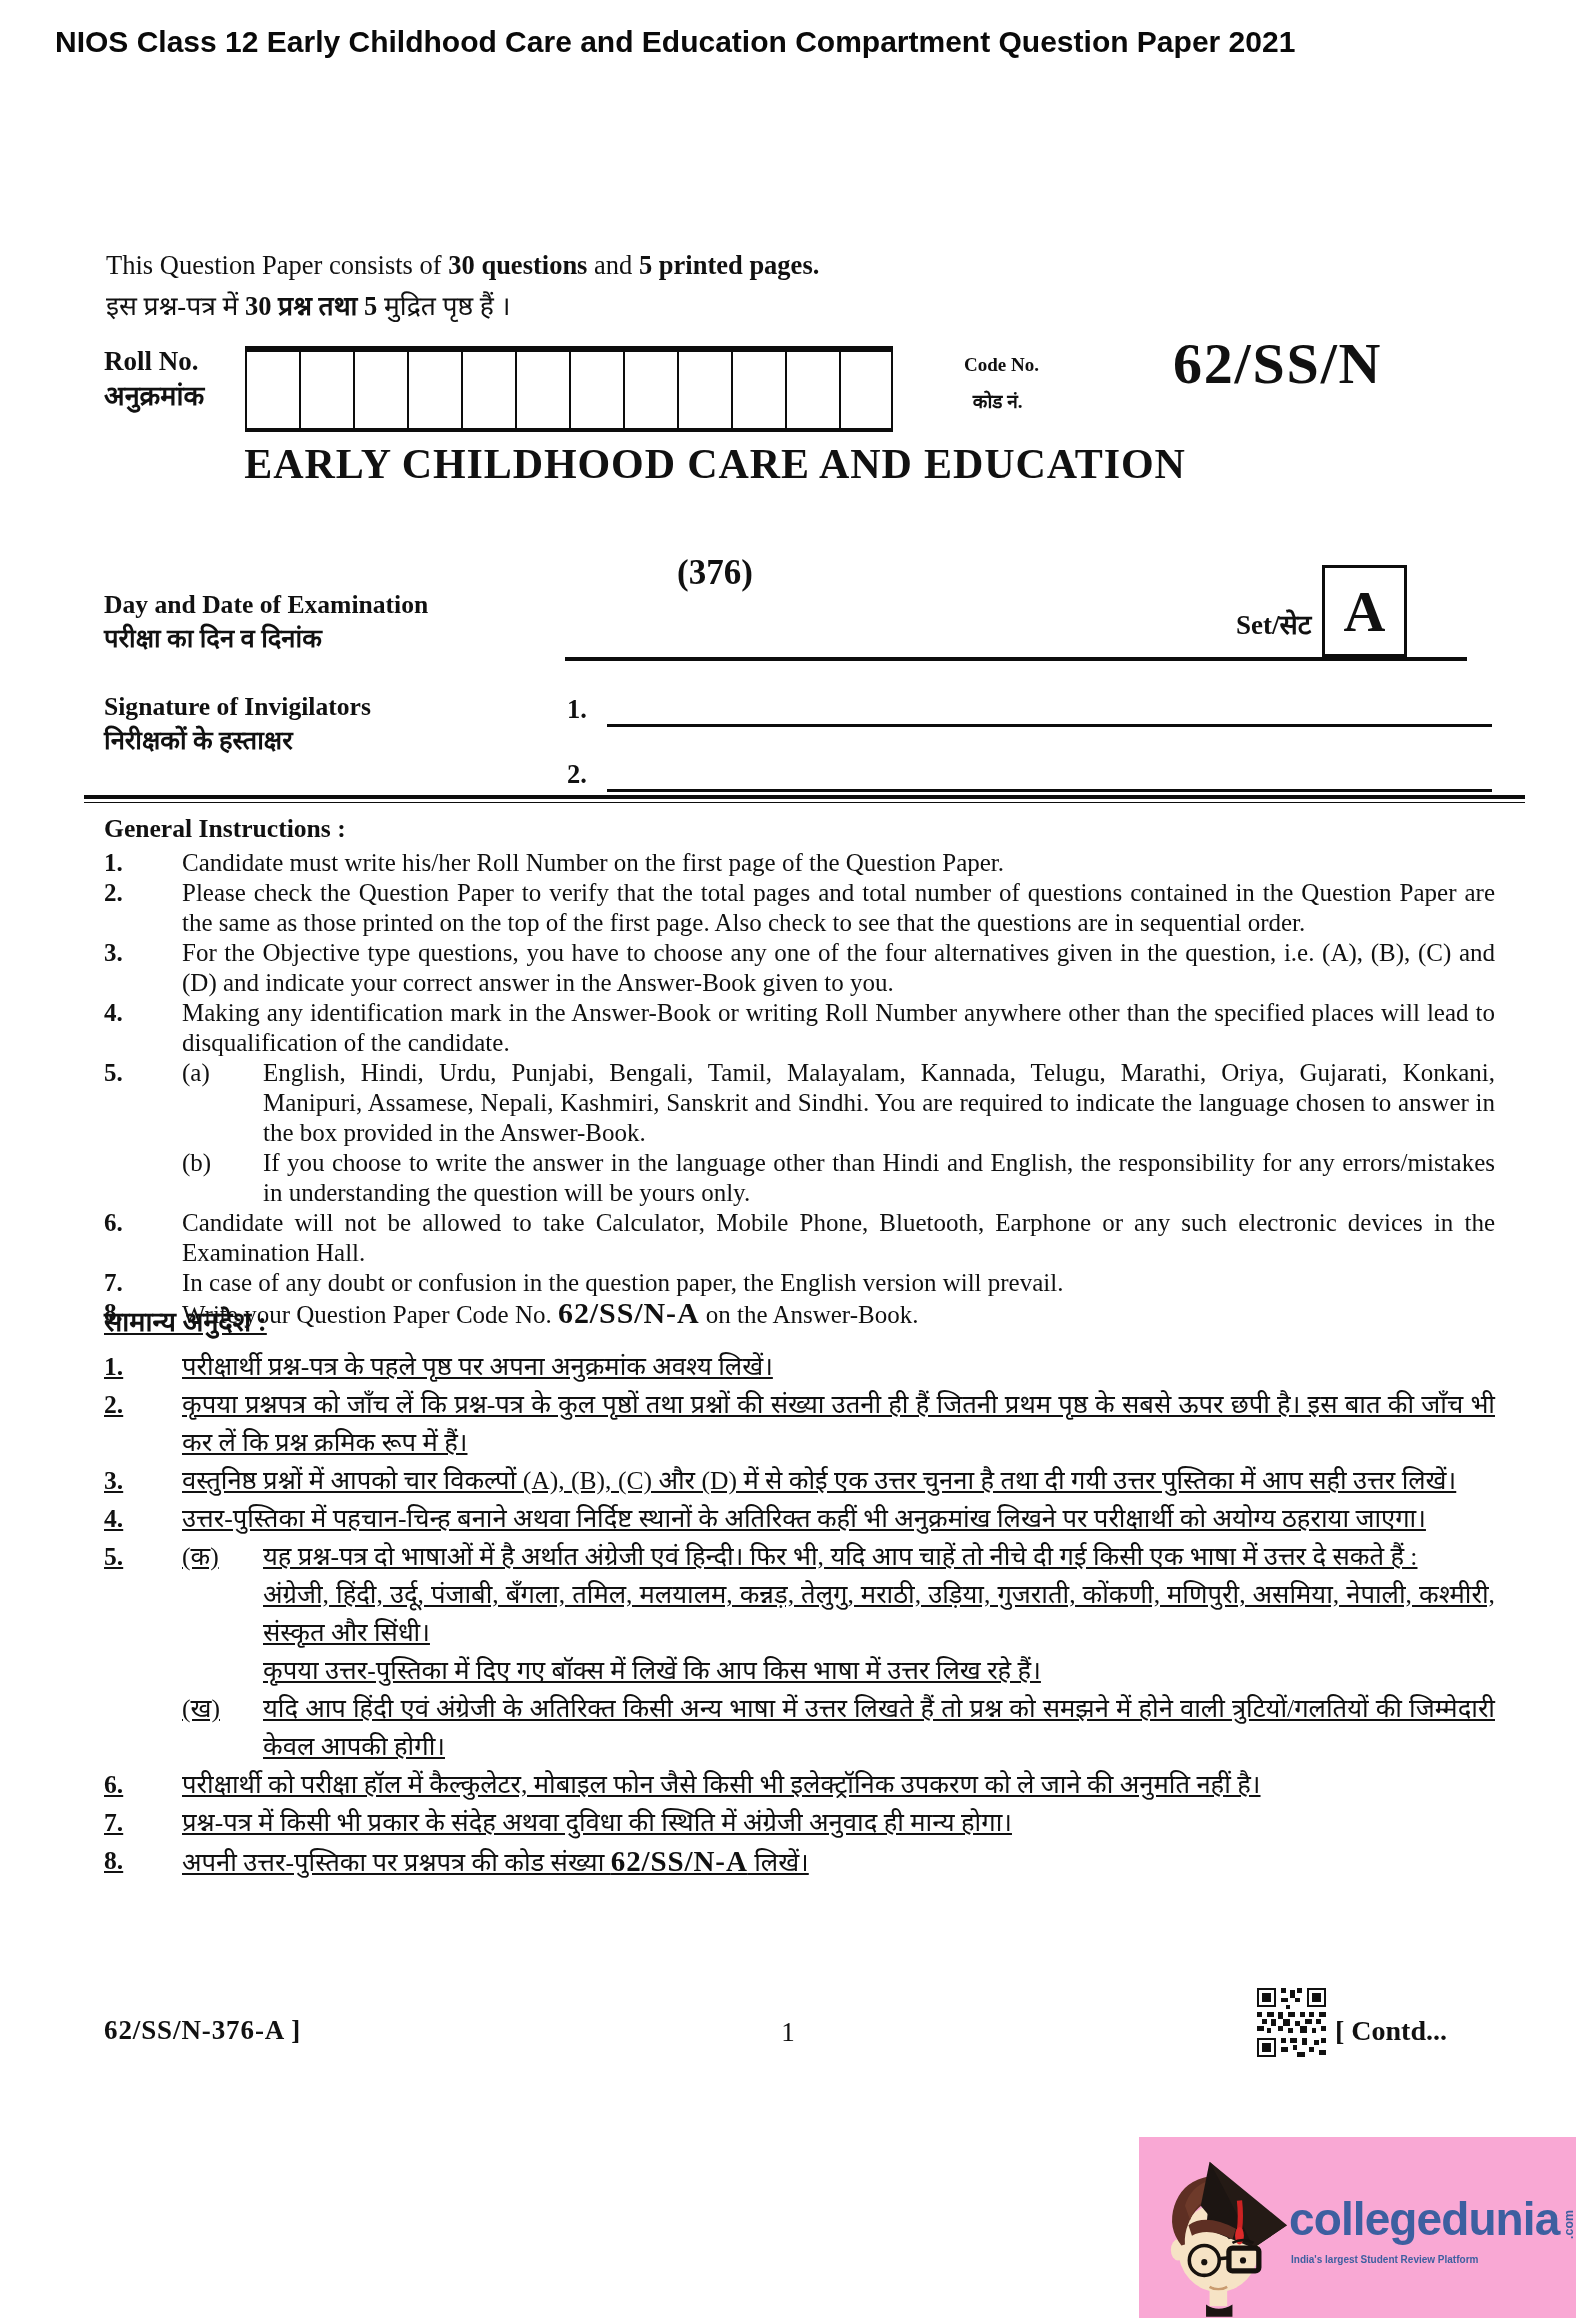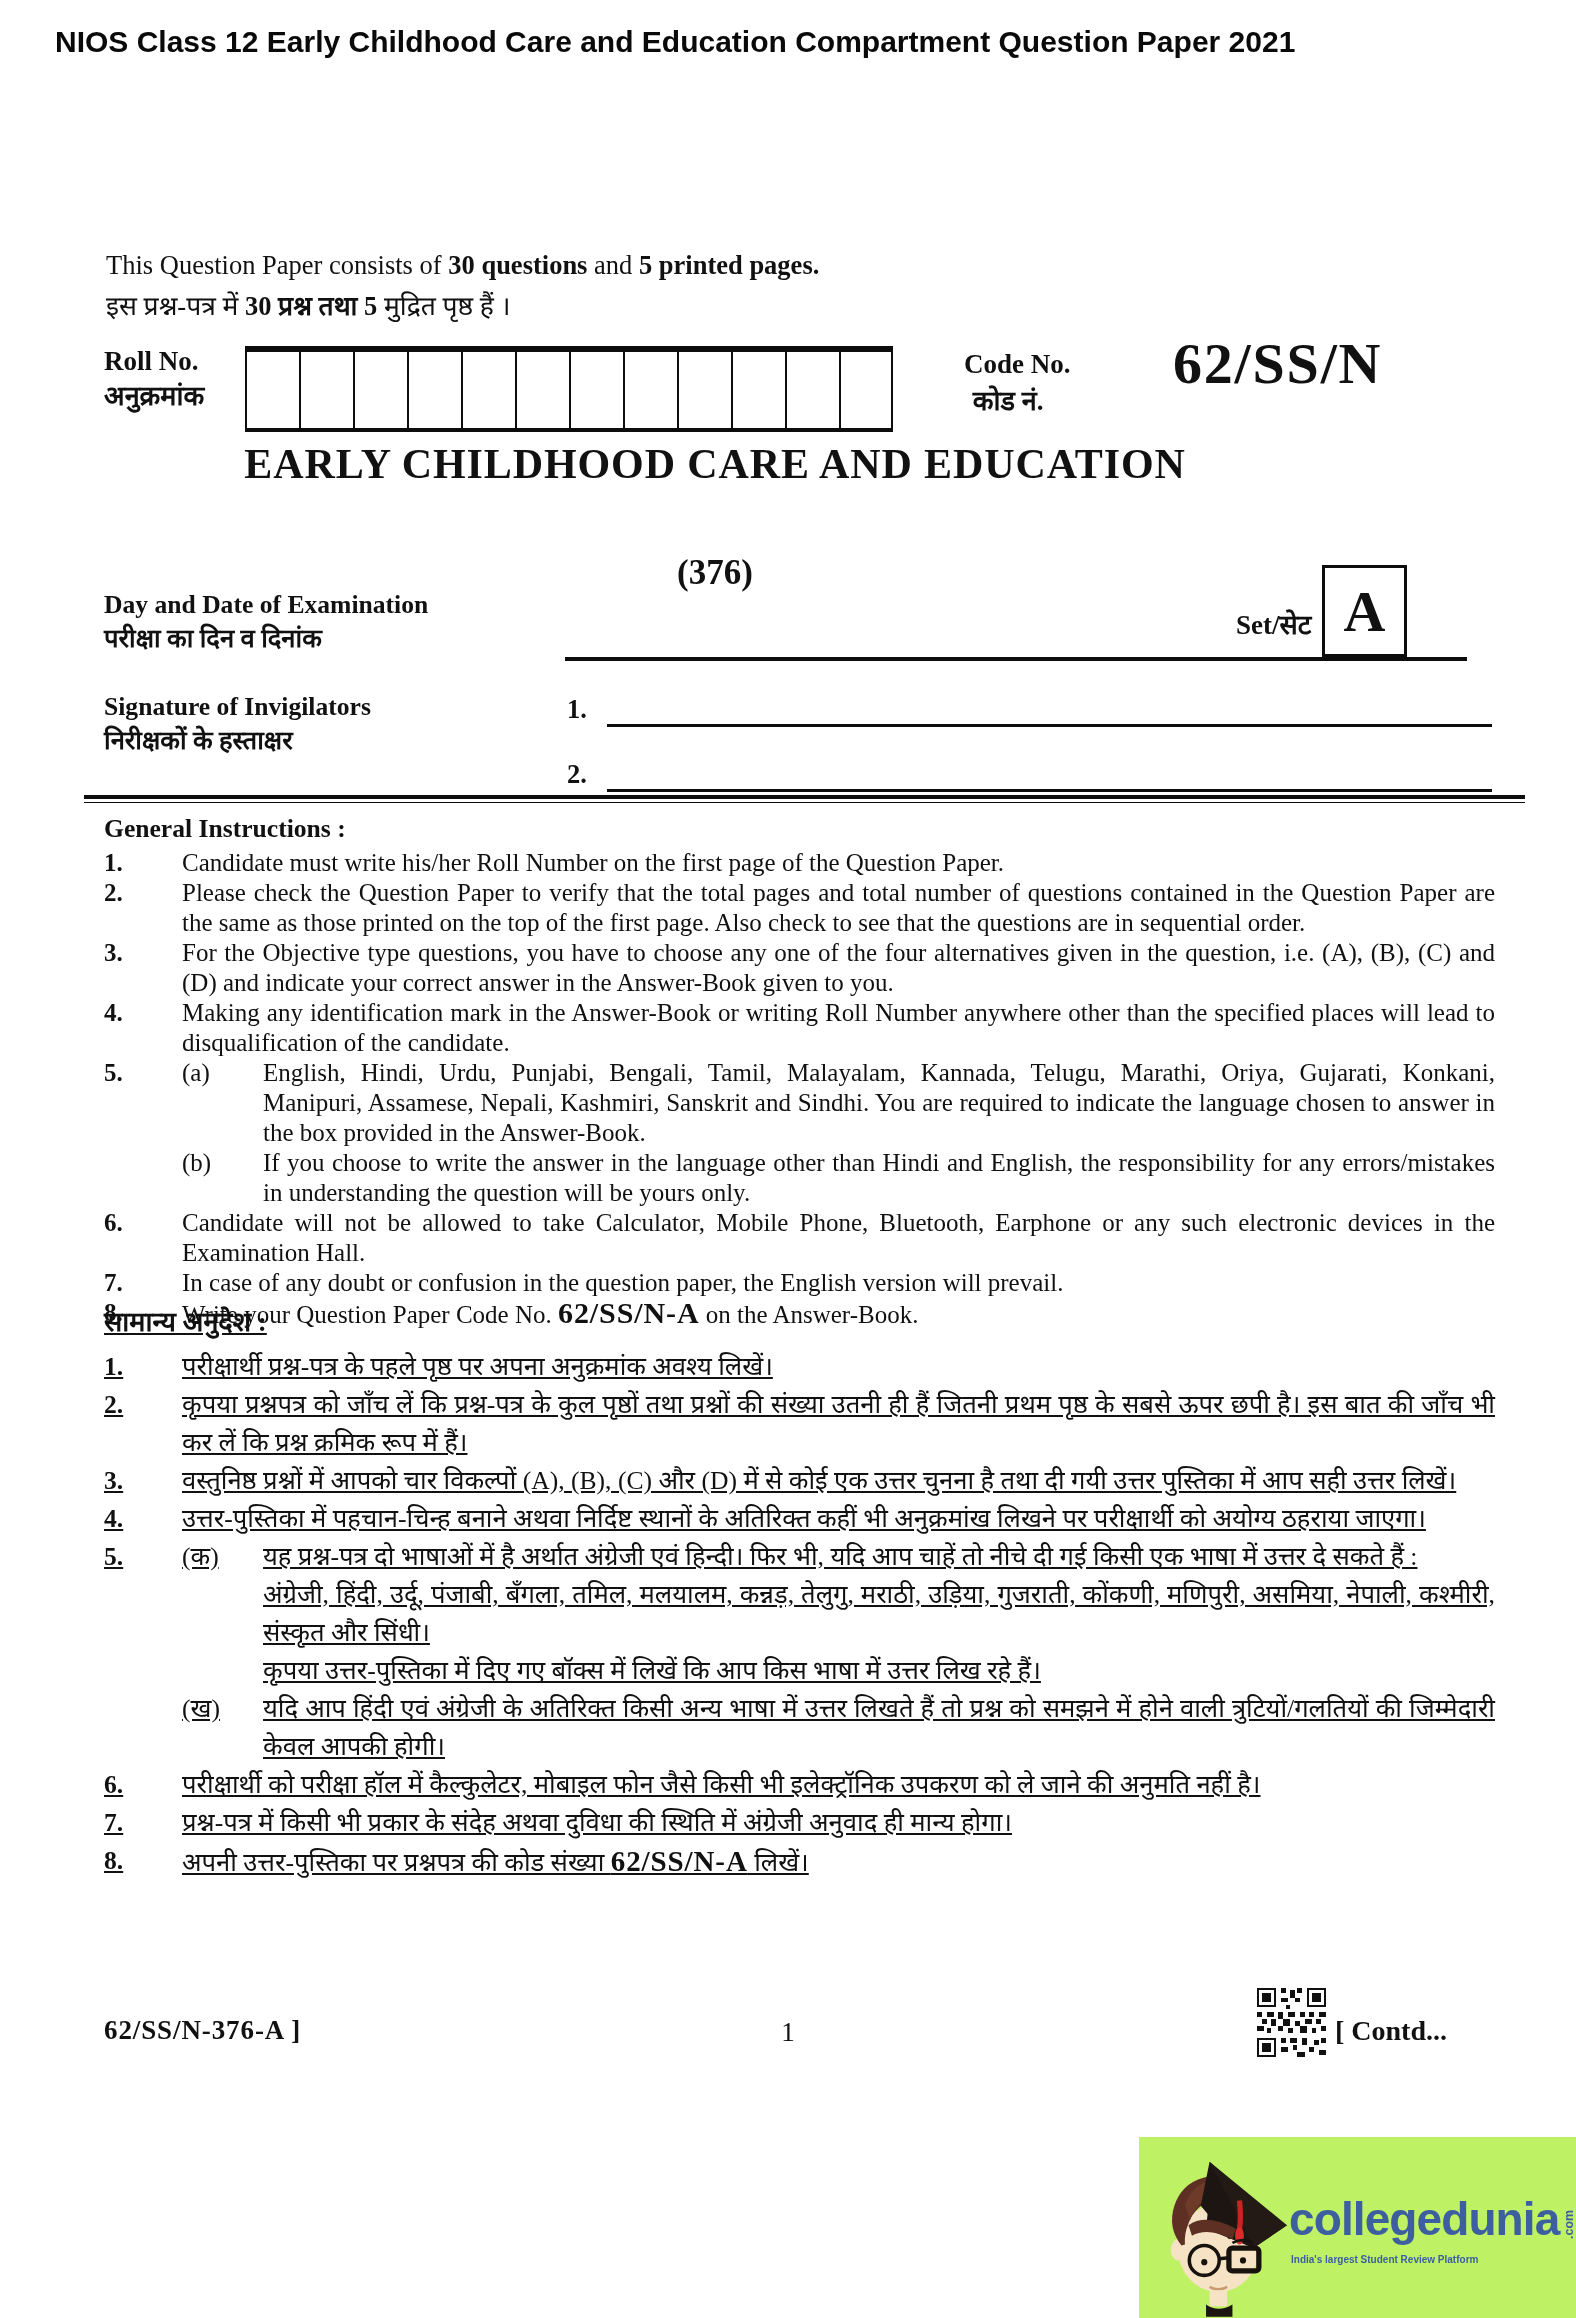--- a/index.html
+++ b/index.html
@@ -27,21 +27,21 @@
   .notice .b { font-weight:bold; }
 
   
   .roll-label { left:104px; top:344px; font-weight:bold; font-size:27px; line-height:35px; }
   .roll-grid {
     left:245px; top:346px; display:flex;
     border-top:6.2px solid #0d0d0d; border-bottom:4.4px solid #0d0d0d;
   }
   .roll-cell { width:54px; height:76px; border-left:2.6px solid #0d0d0d; background:#fff; }
   .roll-cell:last-child { border-right:2.6px solid #0d0d0d; }
-  .code-label { left:964px; top:346px; font-weight:bold; font-size:27px; line-height:37px; }
+  .code-label { left:964px; top:346px; font-weight:bold; font-size:19px; line-height:37px; }
   .code-label .hi { padding-left:8.8px; }
   .big-code { left:1173px; top:330px; font-weight:bold; font-size:58px; letter-spacing:1.8px; }
 
   
   .main-title-en { left:0; top:440px; width:1430px; text-align:center; font-weight:bold; font-size:42px; letter-spacing:0.9px; }
   .main-title-hi { left:0; top:494px; width:1430px; text-align:center; font-weight:bold; font-size:41px; }
   .main-title-no { left:0; top:553px; width:1430px; text-align:center; font-weight:bold; font-size:35px; }
 
   
   .set-wrap { left:1236px; top:565px; display:flex; align-items:center; }
@@ -80,21 +80,21 @@
   .code-inline { font-weight:bold; font-size:30px; letter-spacing:0.9px; }
   .instr-hi .code-inline { font-size:29px; }
 
   
   .footer-left { left:104px; top:2015px; font-weight:bold; font-size:27px; letter-spacing:0.9px; }
   .footer-page { left:0; top:2017px; width:1576px; text-align:center; font-size:27px; }
   .footer-contd { left:1335px; top:2015px; font-weight:bold; font-size:28px; }
   .qr { left:1257px; top:1988px; }
 
   
-  .logo-box { left:1139px; top:2137px; width:437px; height:182px; background:#bef264; }
+  .logo-box { left:1139px; top:2137px; width:437px; height:182px; background:#f9a8d4; }
   .logo-inner { position:absolute; left:0; top:0; width:100%; height:100%; }
   .mascot { position:absolute; left:16px; top:7px; }
   .brand-line { position:absolute; left:150px; top:55px; display:flex; align-items:flex-end;
      font-family:"Liberation Sans","DejaVu Sans",sans-serif; }
   .brand-word { font-weight:bold; font-size:46px; letter-spacing:-0.9px; }
   .brand-tld { font-weight:bold; font-size:12.4px; margin-left:2.6px; margin-bottom:7px; writing-mode:vertical-rl; transform:rotate(180deg); }
   .brand-tag { position:absolute; left:152px; top:117px;
      font-family:"Liberation Sans","DejaVu Sans",sans-serif;
      font-weight:bold; font-size:10px; }
 </style>

